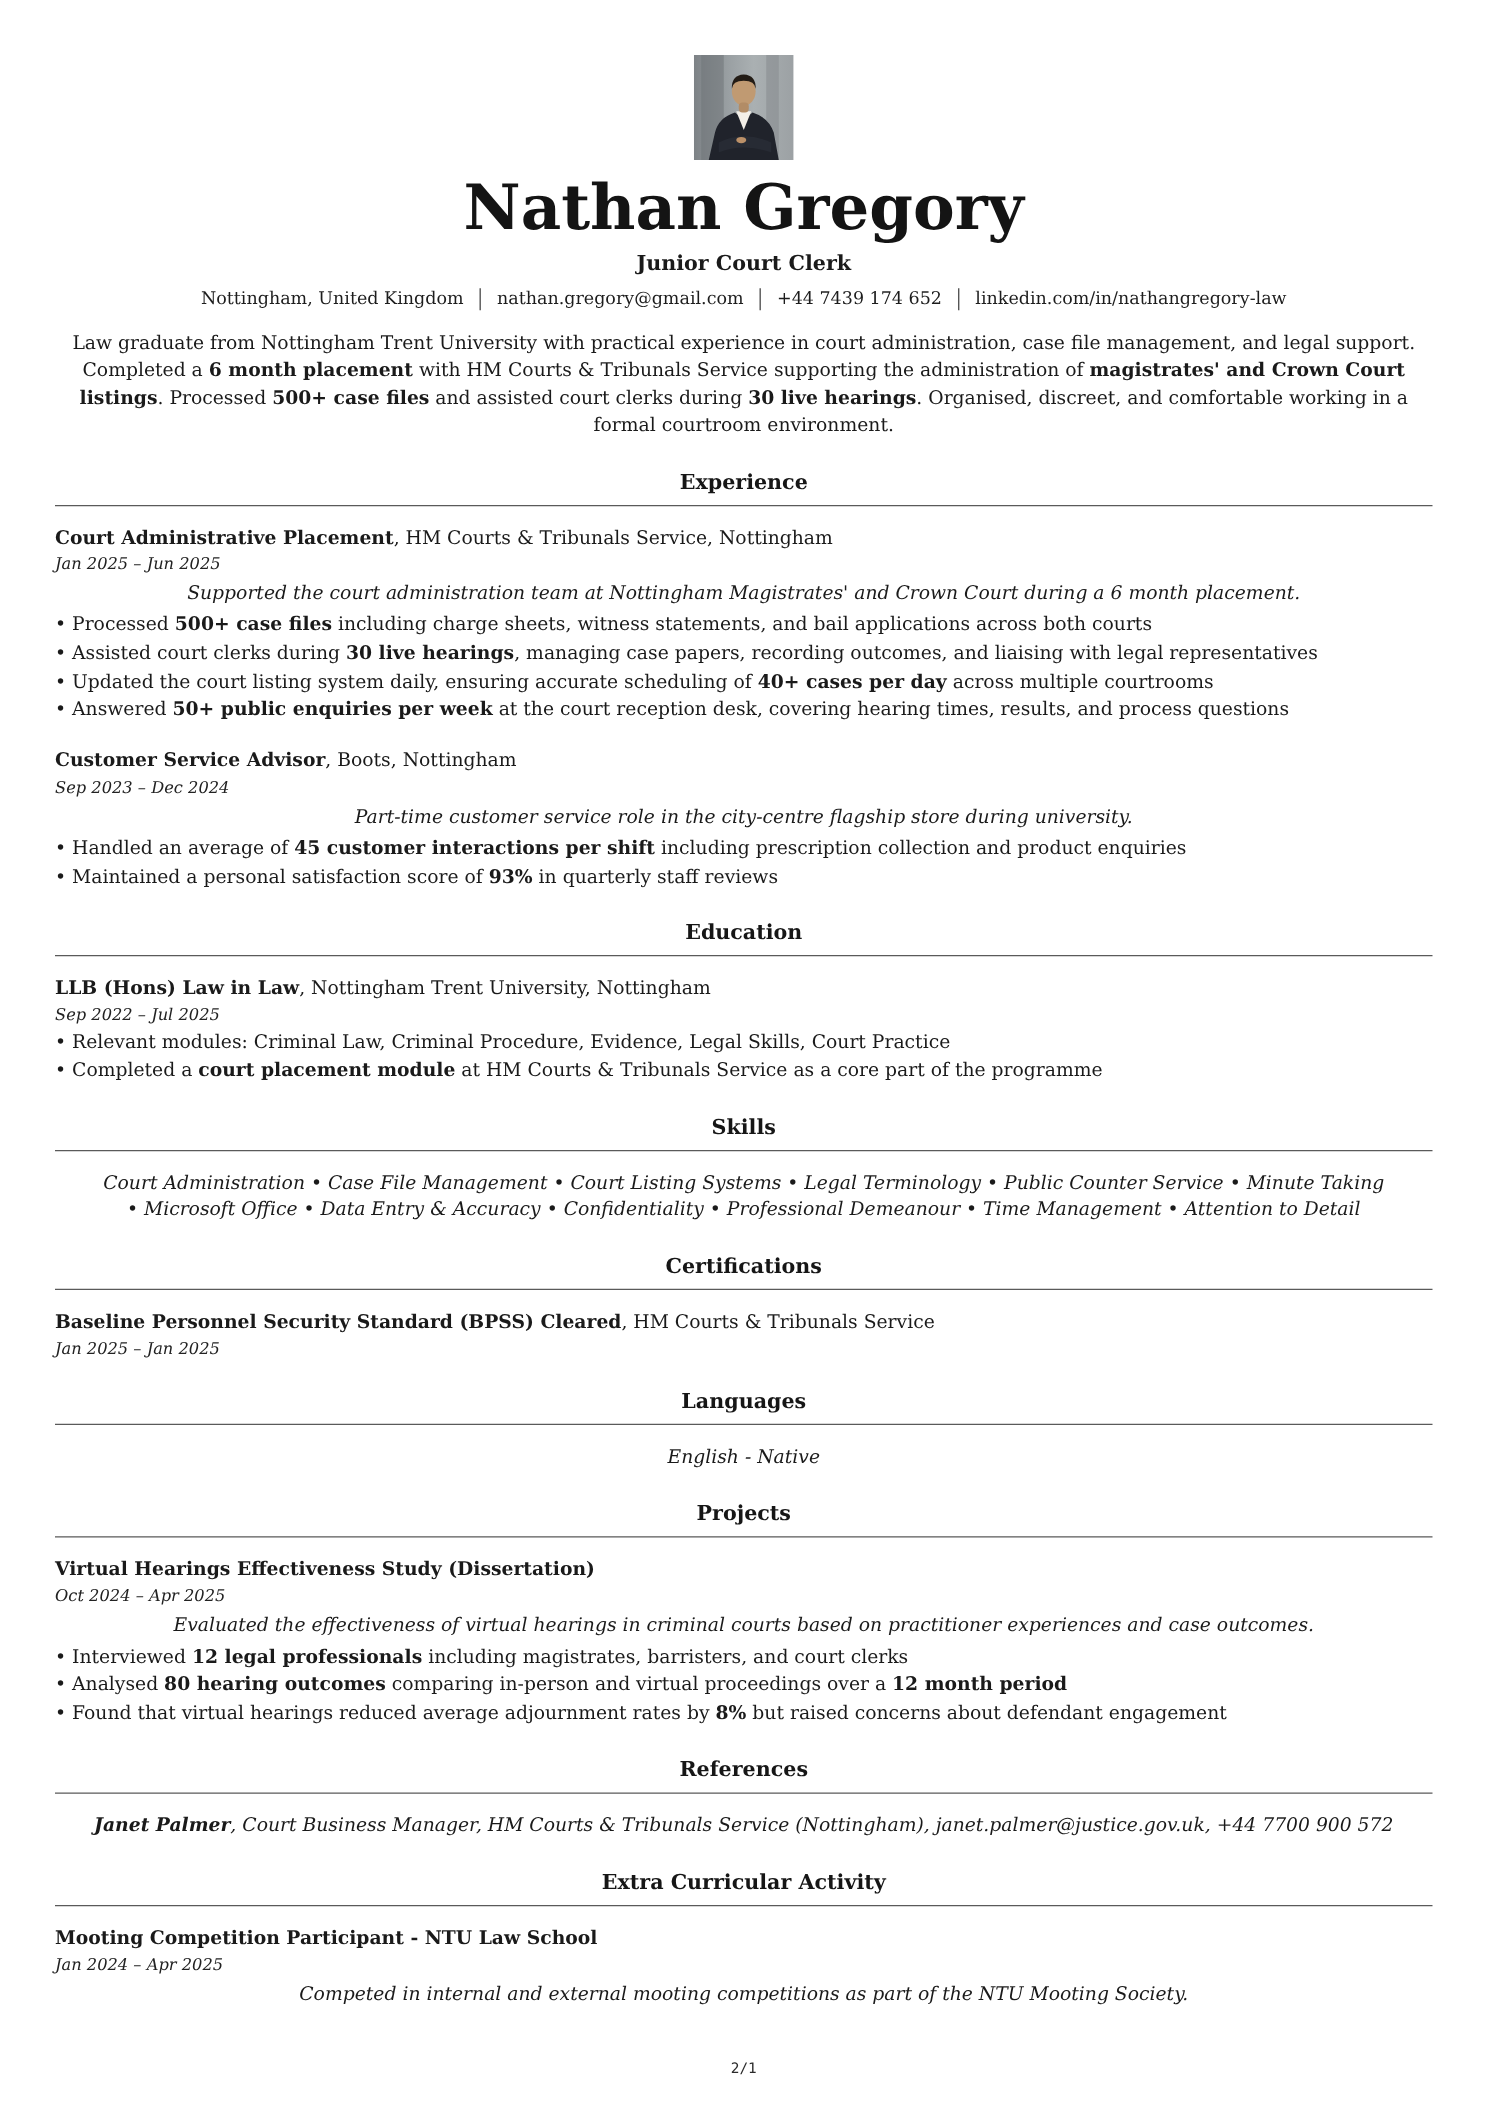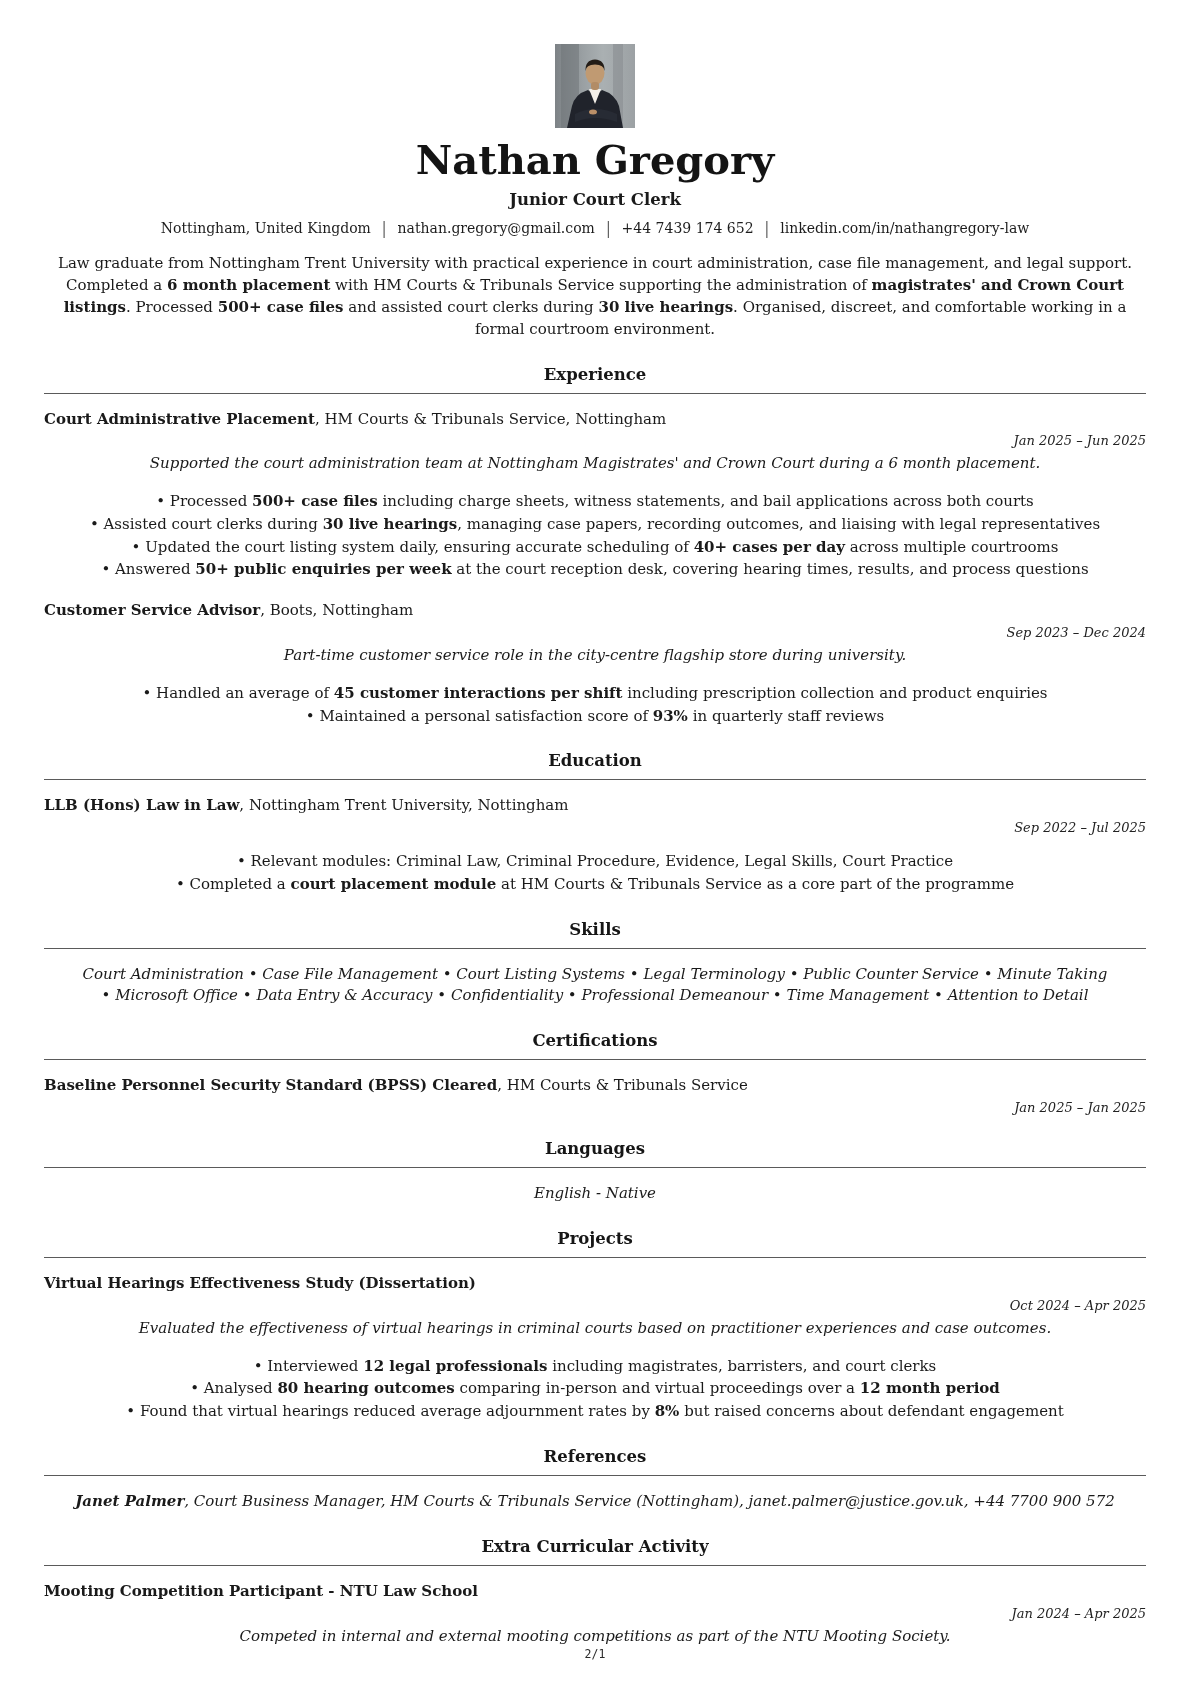--- a/index.html
+++ b/index.html
@@ -16,21 +16,21 @@
     overflow:hidden;
   }
   .content{padding:0 44px;}
   .photo{
     width:80px;height:84px;margin:0 auto;display:block;
     overflow:hidden;
   }
   .photo svg{display:block;}
   h1.name{
     text-align:center;
-    font-size:40px;
+    font-size:50px;
     line-height:1.1;
     font-weight:700;
     margin:10px 0 2px;
     letter-spacing:0px;
     color:#141414;
   }
   .role{
     text-align:center;
     font-size:16.5px;
     font-weight:700;
@@ -70,38 +70,37 @@
   .entry{margin-top:15px;}
   .entry + .entry{margin-top:19px;}
   h3.entry-title{
     text-align:left;
     font-size:15px;
     font-weight:400;
     margin:0;
     line-height:1.45;
   }
   .entry-date{
-    text-align:right;
+    text-align:left;
     font-size:13px;
     font-style:italic;
     margin-top:3px;
     color:#222;
   }
   p.entry-desc{
     text-align:center;
     font-size:15px;
     line-height:1.46;
     margin:5px 0 0;
     font-style:italic;
   }
   ul.bullets{
     list-style:none;
-    margin:16px 0 0;
+    margin:3px 0 0;
     padding:0;
-    text-align:center;
   }
   ul.bullets li{
     font-size:15px;
     line-height:1.45;
     margin:1px 0;
   }
   ul.bullets li::before{content:"\2022\00a0";}
   b{font-weight:700;}
   footer.pageno{
     position:absolute;

